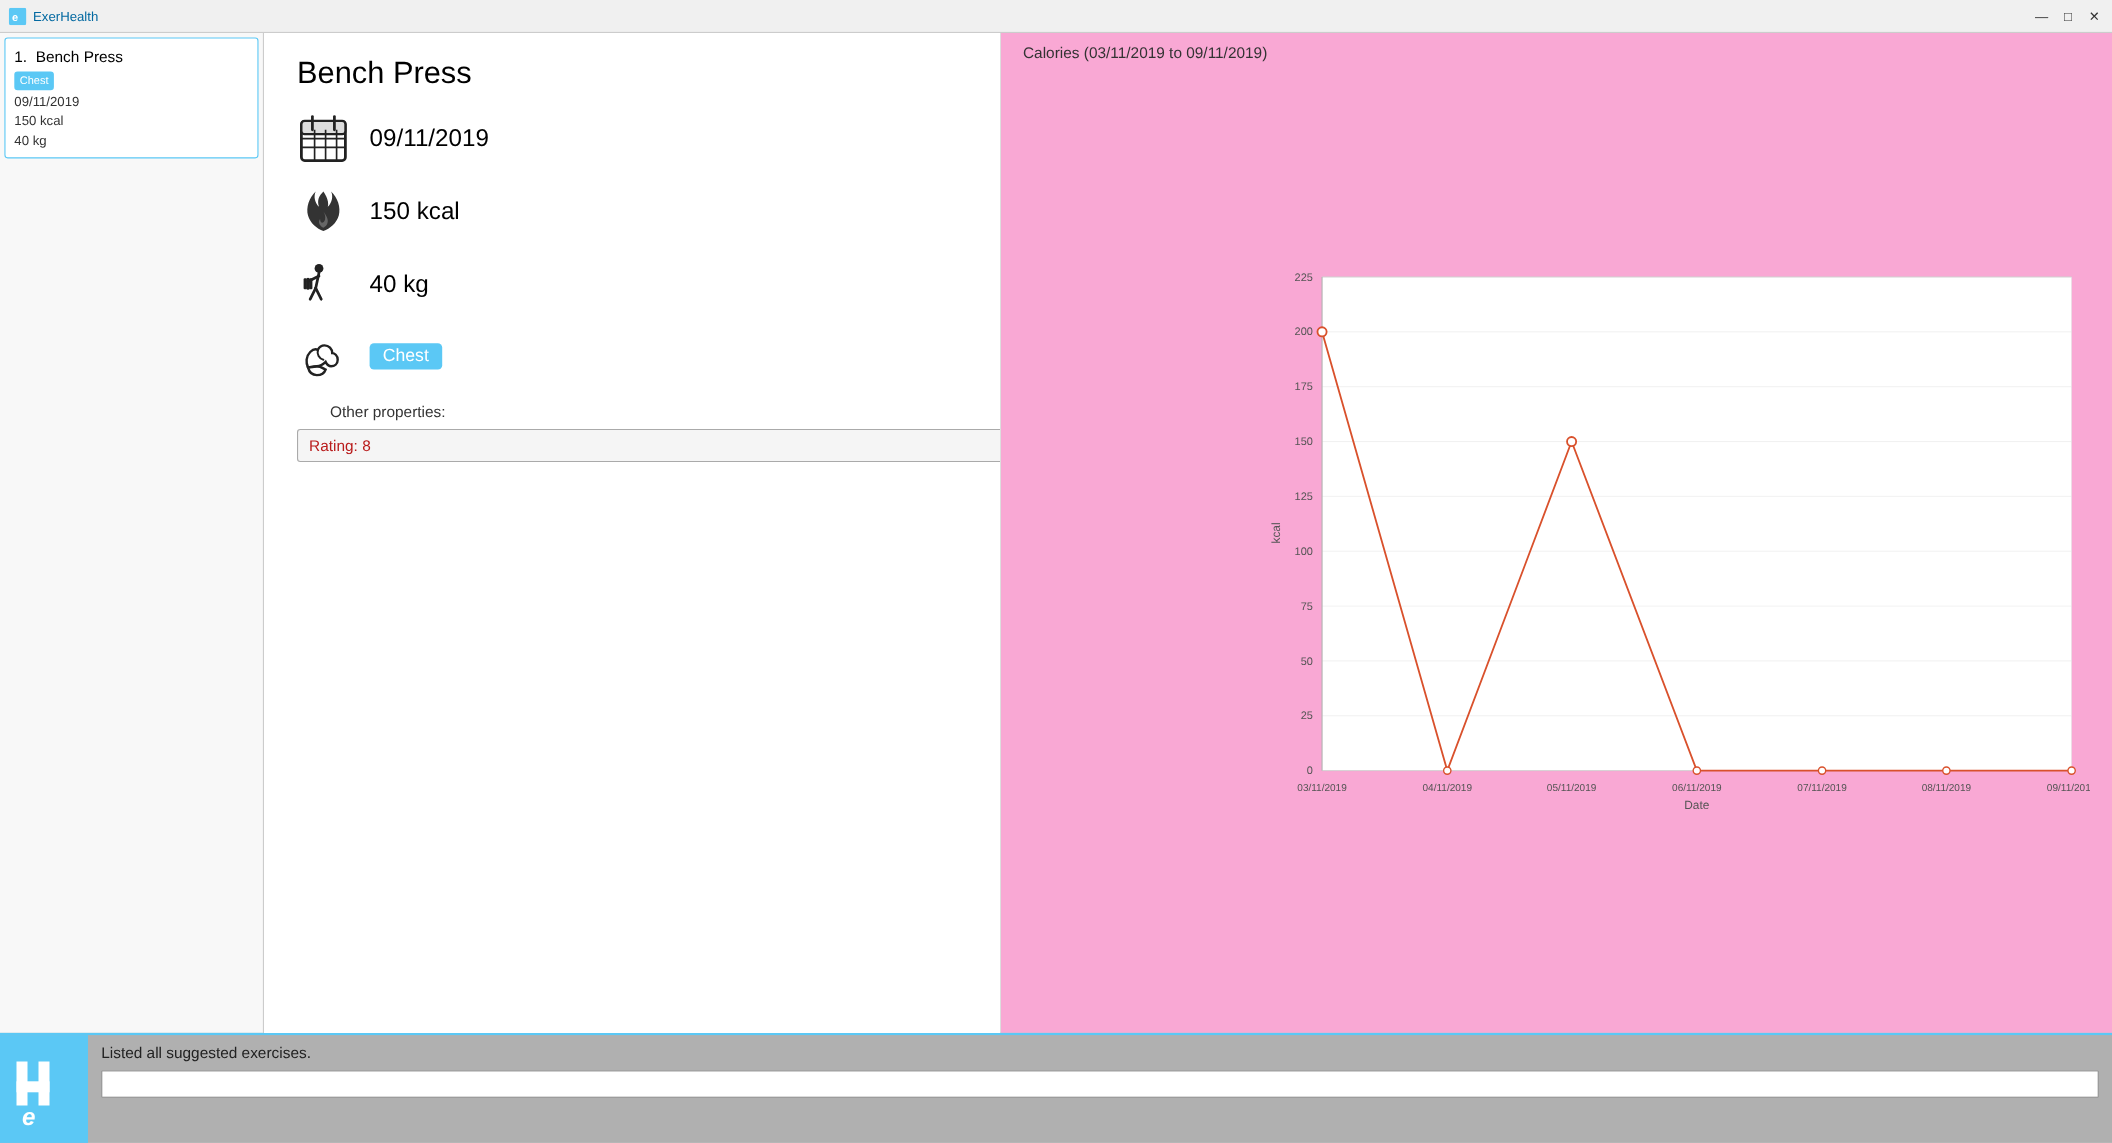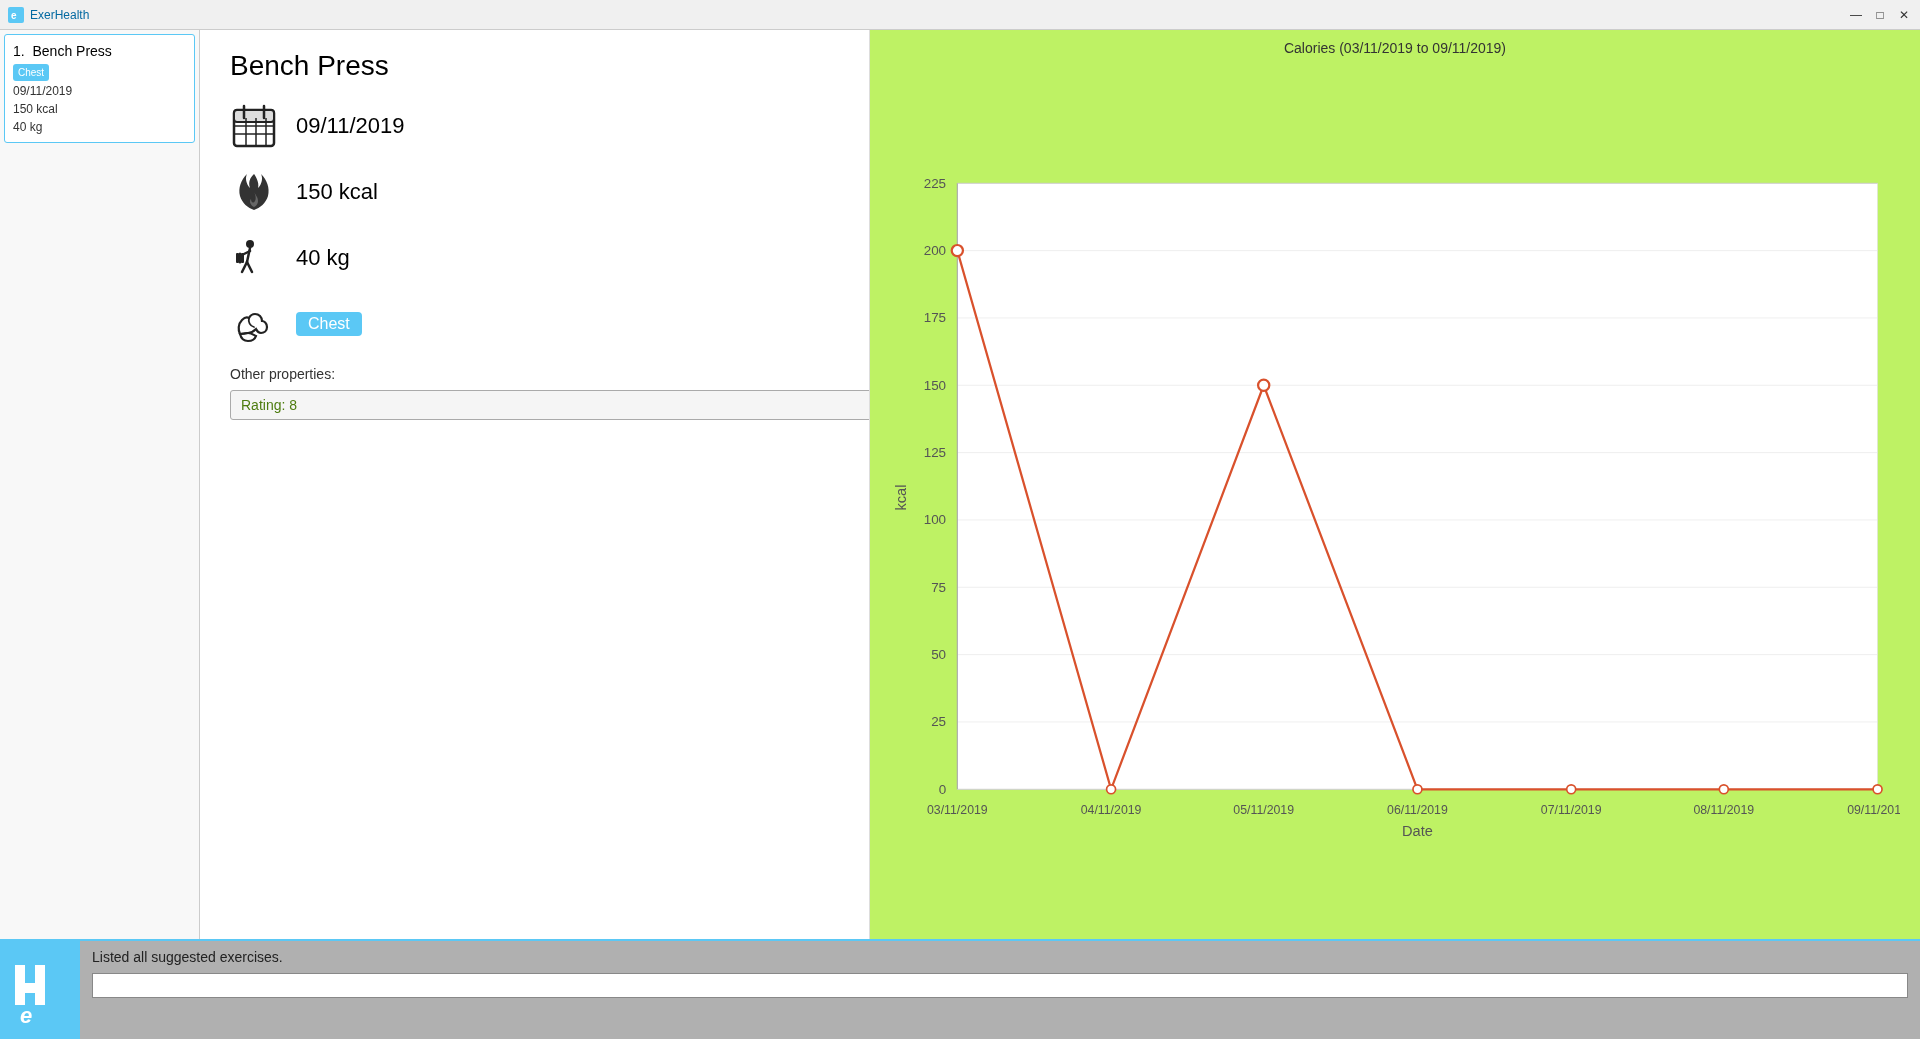--- a/index.html
+++ b/index.html
@@ -22,21 +22,21 @@
 
     
     .main-container {
       display: flex;
       flex: 1;
       overflow: hidden;
     }
 
     
     .sidebar {
-      width: 200px;
+      width: 240px;
       background: #f8f8f8;
       border-right: 1px solid #ccc;
       flex-shrink: 0;
       padding: 4px;
     }
     .sidebar-item {
       padding: 6px 8px;
       cursor: pointer;
       border-radius: 3px;
       line-height: 1.5;
@@ -86,39 +86,39 @@
     }
     .detail-value { font-size: 22px; }
     .muscle-tag {
       display: inline-block;
       background: #5bc8f5;
       color: white;
       font-size: 16px;
       padding: 3px 12px;
       border-radius: 4px;
     }
-    .other-props-label { font-size: 14px; color: #333; margin-bottom: 8px; }
+    .other-props-label { font-size: 14px; color: #333; margin-bottom: 8px; margin-left: 30px; }
     .other-props-input {
       width: 650px;
       padding: 6px 10px;
       border: 1px solid #aaa;
       border-radius: 3px;
       background: #f5f5f5;
       font-size: 14px;
-      color: #4d7c0f;
+      color: #b91c1c;
     }
 
     
     .chart-panel {
       flex: 1;
-      background: #bef264;
+      background: #f9a8d4;
       padding: 10px 20px;
       overflow: hidden;
       display: flex;
-      flex-direction: column;
+      flex-direction: row;
     }
     .chart-title {
       text-align: center;
       font-size: 14px;
       color: #333;
       margin-bottom: 10px;
     }
     .chart-area {
       flex: 1;
       position: relative;

